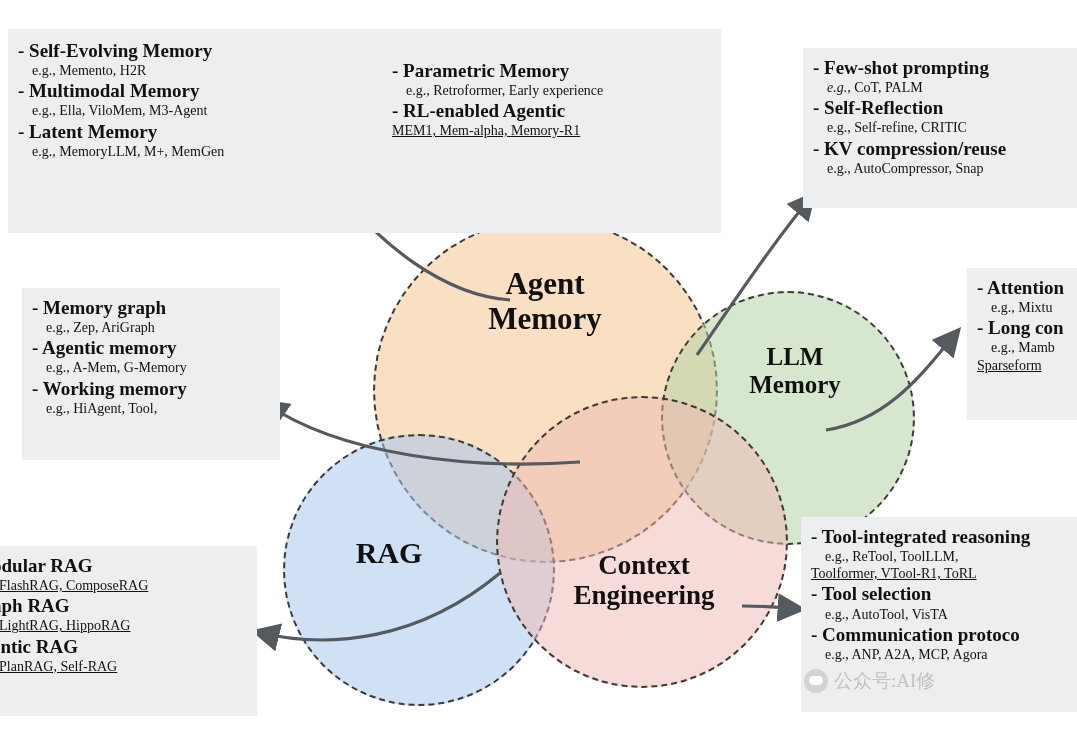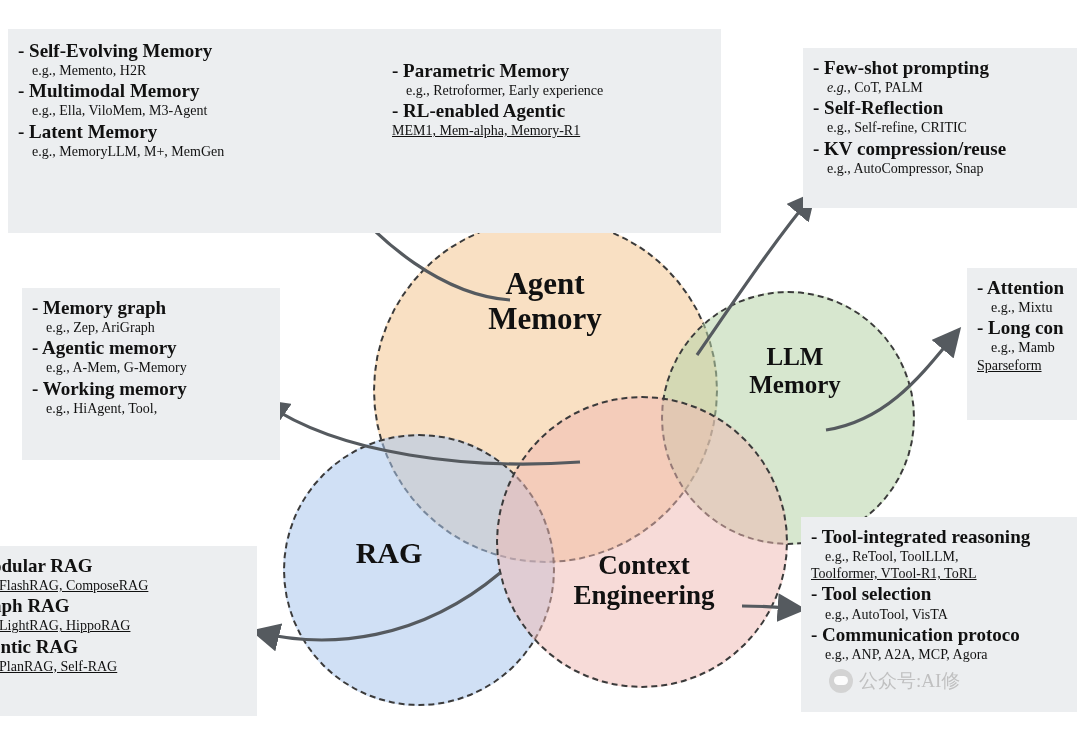--- a/index.html
+++ b/index.html
@@ -66,21 +66,21 @@
     position: absolute;
     left: 0; top: 0;
     width: 1077px;
     height: 742px;
     pointer-events: none;
   }
 
   
   #watermark {
     position: absolute;
-    left: 829px;
+    left: 804px;
     top: 668px;
     display: flex;
     align-items: center;
     gap: 6px;
     color: #b9b9b9;
     font-size: 19px;
     opacity: 0.85;
   }
   #watermark .wm-logo {
     width: 24px;

